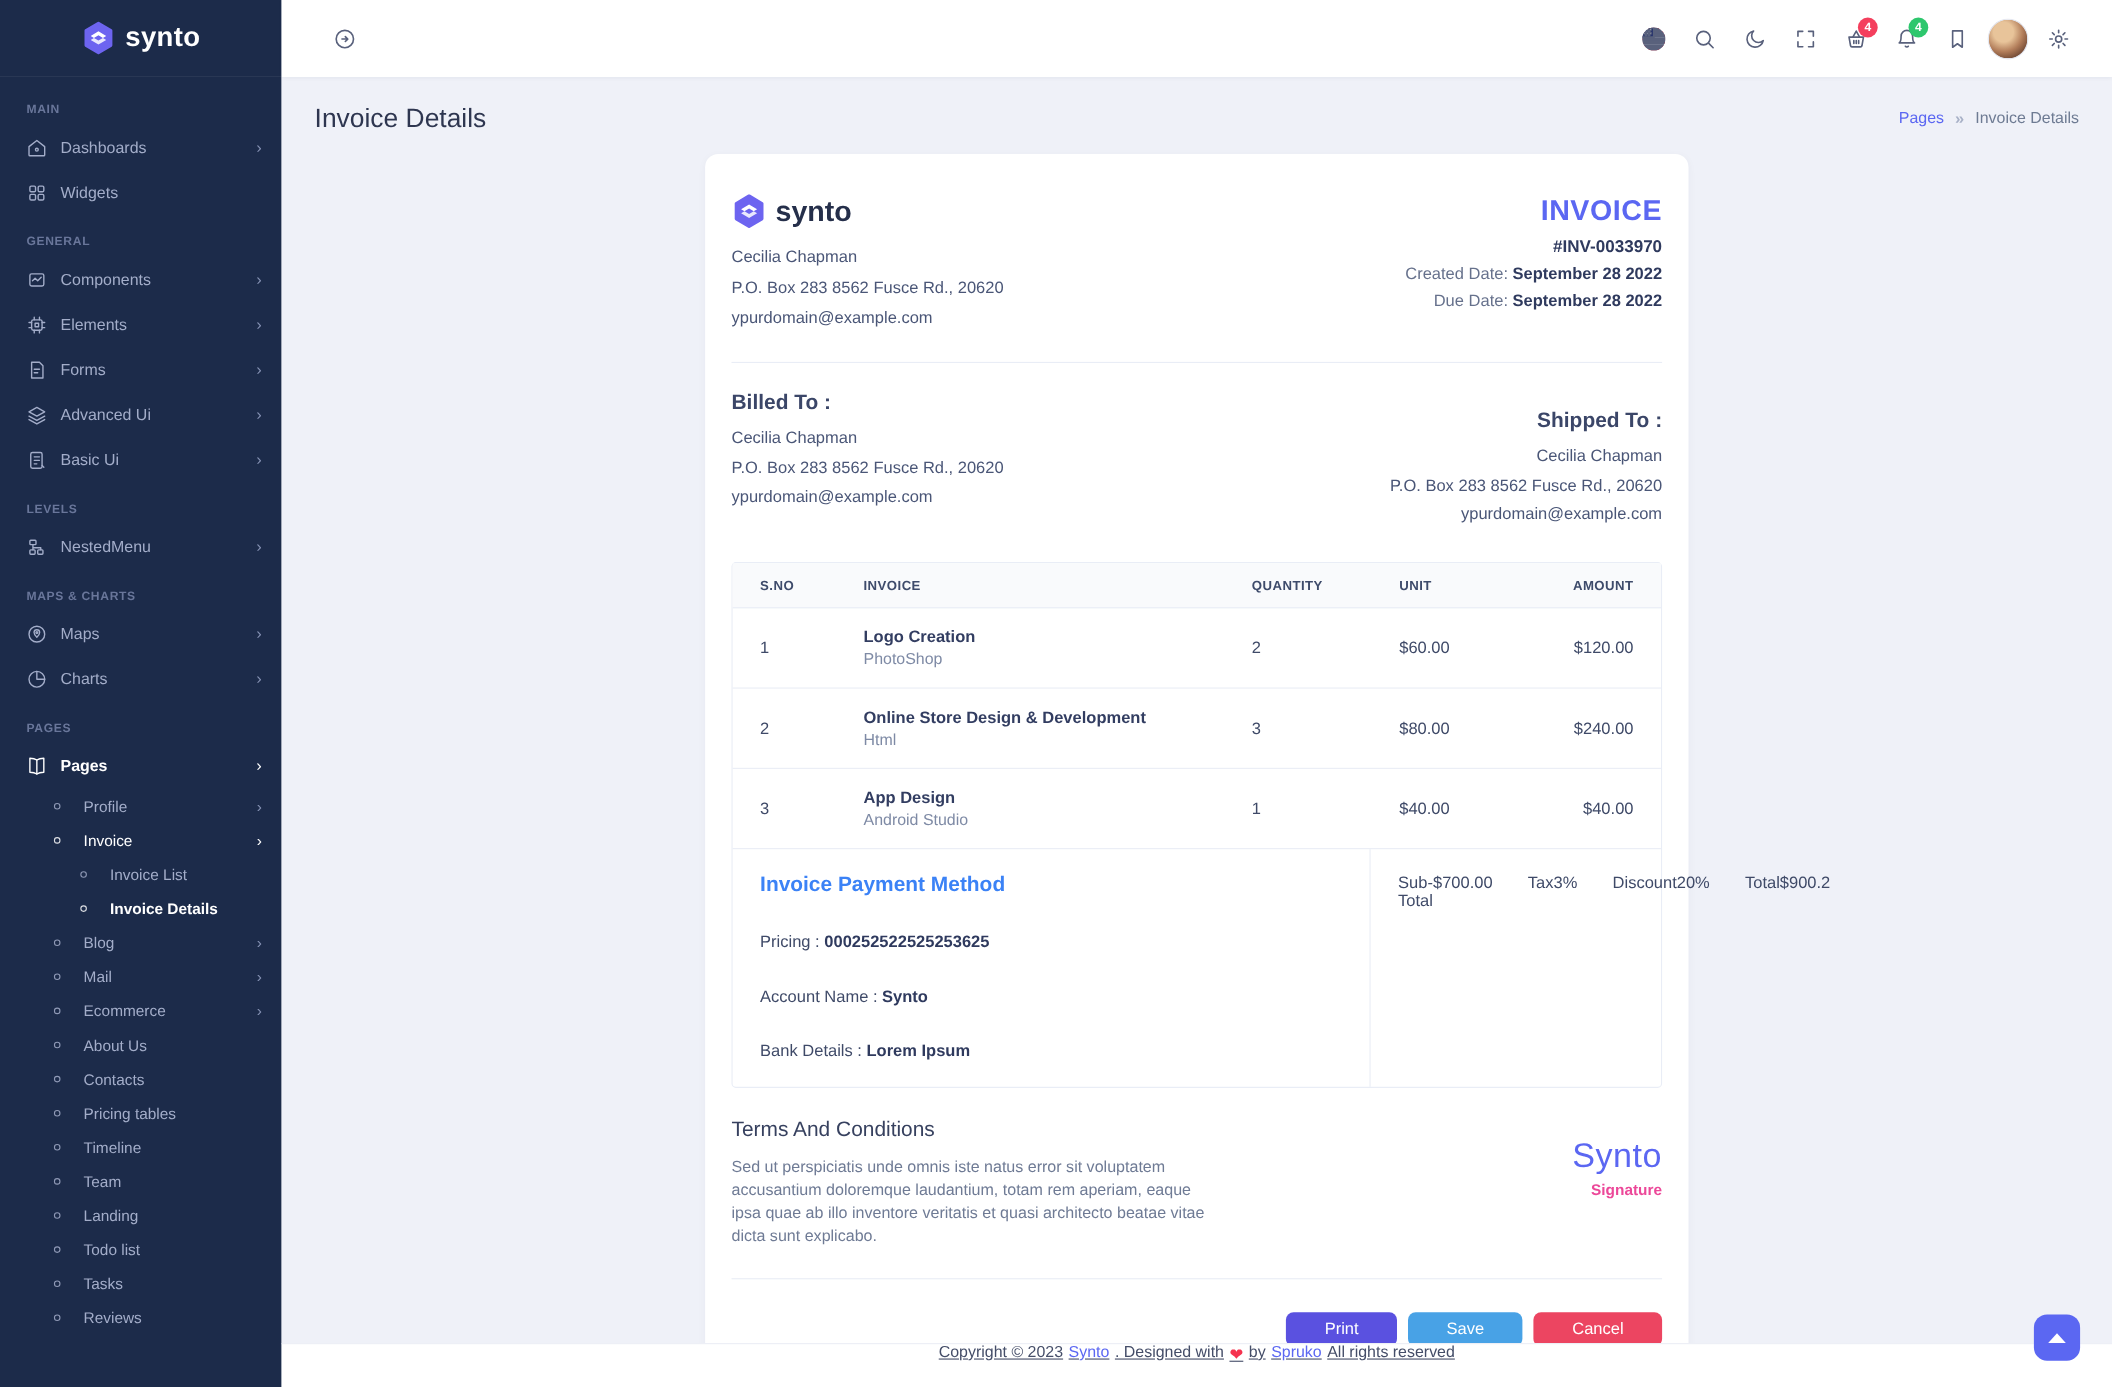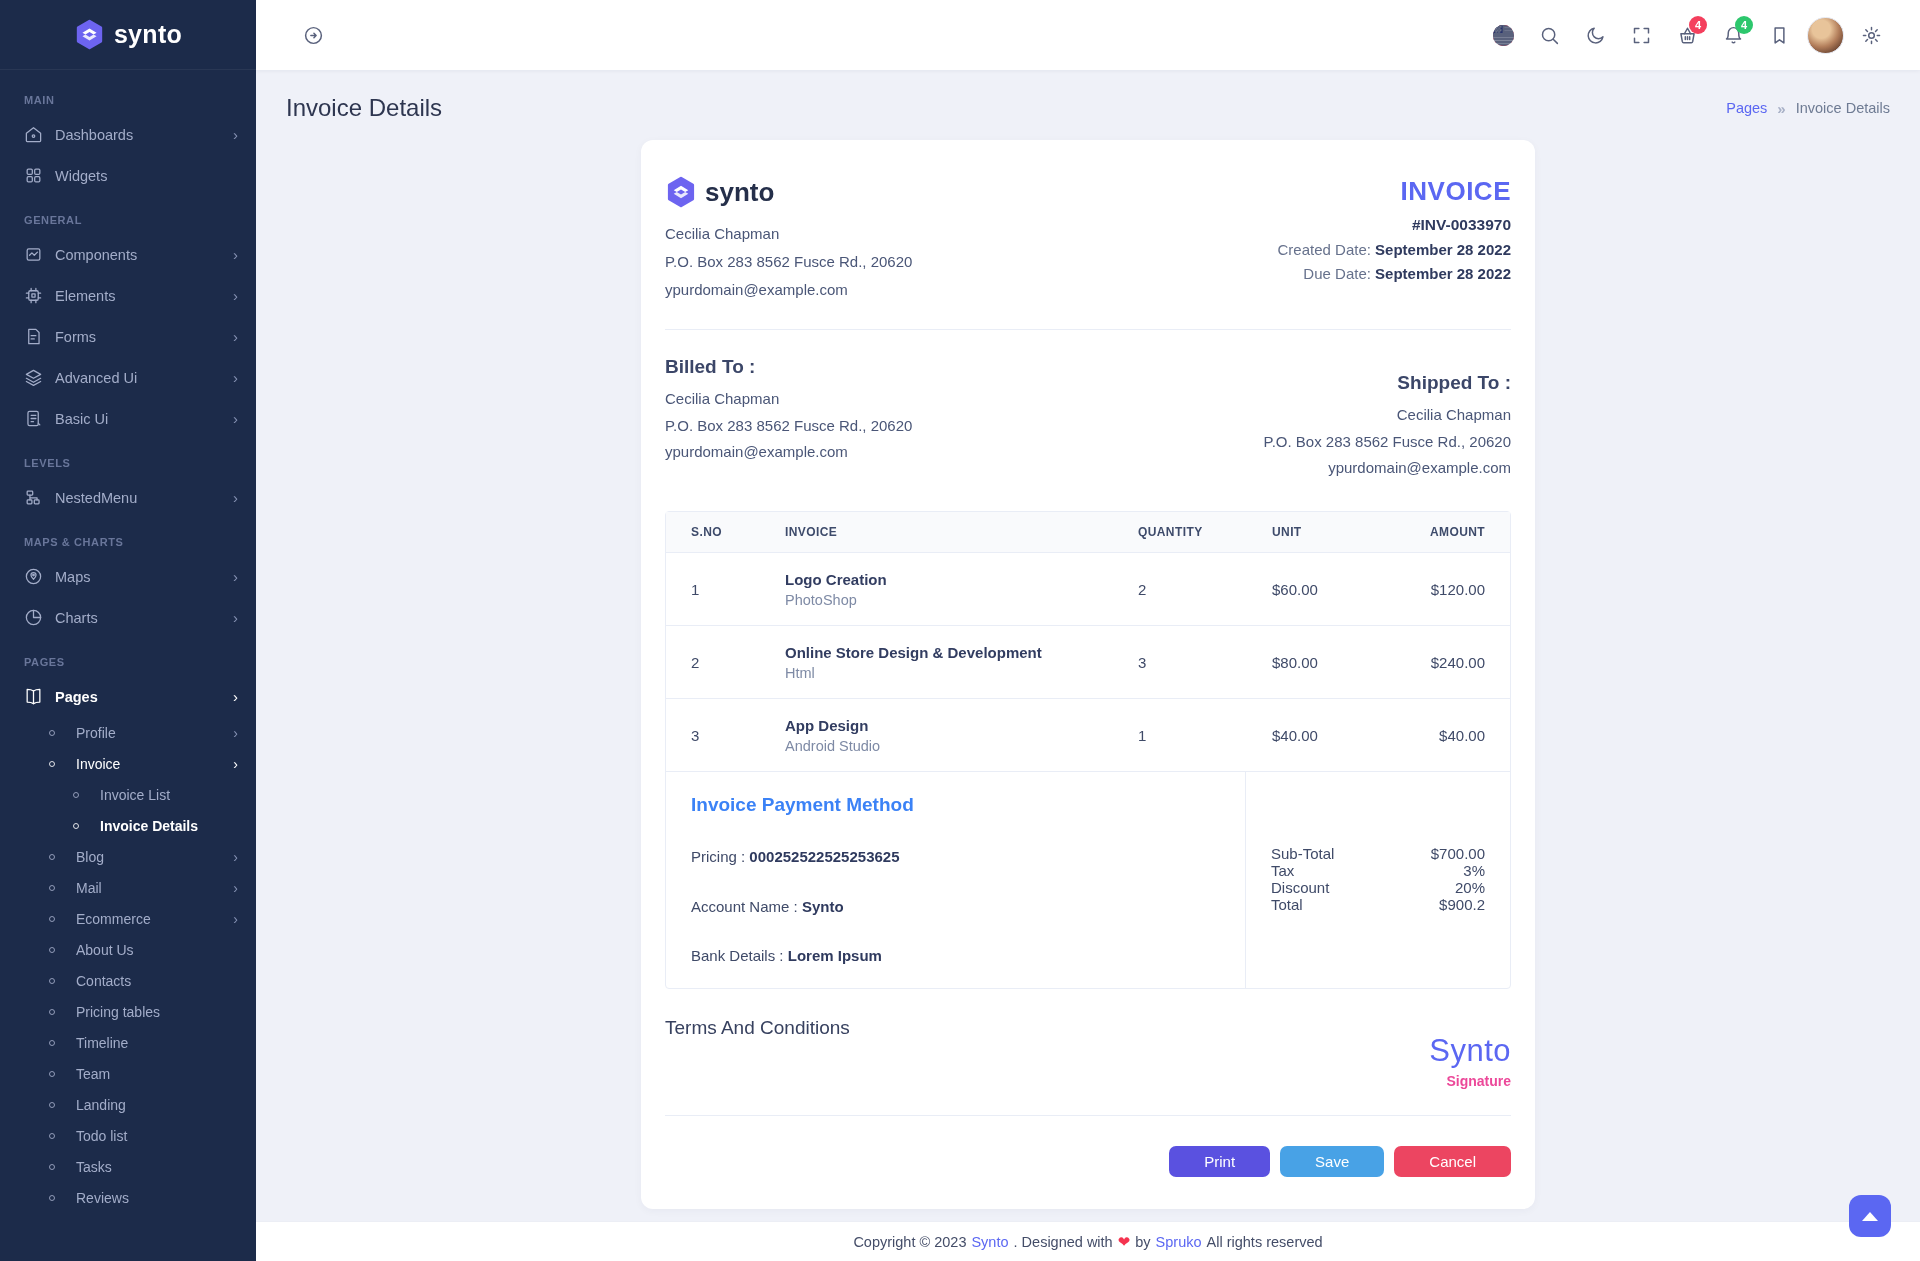--- a/index.html
+++ b/index.html
@@ -69,37 +69,37 @@
   .t-head .r, .t-row .r { text-align:right; }
   .t-row { min-height:73px; border-bottom:1px solid #e9edf6; font-size:15px; color:#3f4a68; }
   .p-name { font-weight:600; color:#323d61; font-size:15px; }
   .p-sub { color:#7e8aa5; font-size:14.5px; margin-top:4px; }
 
   .pay-grid { display:grid; grid-template-columns:579px 1fr; }
   .pay-left { padding:22px 25px 24px; display:flex; flex-direction:column; justify-content:space-between; min-height:216px; }
   .pay-h { font-size:19px; font-weight:bold; color:#3b82f6; }
   .pay-line { font-size:15px; color:#3f4a68; }
   .pay-line b { color:#2f3a5e; }
-  .pay-right { border-left:1px solid #e9edf6; padding:22px 25px 24px; display:flex; flex-direction:column; justify-content:center; }
+  .pay-right { border-left:1px solid #e9edf6; padding:22px 25px 24px; display:flex; flex-direction:row; justify-content:flex-end;gap:32px; }
   .tot-row { display:flex; justify-content:space-between; font-size:15px; color:#3f4a68; }
 
   .terms-row { display:flex; justify-content:space-between; margin-top:28px; }
   .terms-h { font-size:19px; font-weight:500; color:#37415f; }
   .terms-p { margin-top:12px; width:432px; font-size:14.6px; color:#6f7b95; line-height:1.45; }
   .sig { text-align:right; margin-top:16px; }
   .sig-name { font-size:31px; color:#5b67f2; font-weight:400; letter-spacing:.5px; }
   .sig-lbl { font-size:14px; font-weight:bold; color:#ec4899; margin-top:4px; }
 
   .btn-row { display:flex; justify-content:flex-end; gap:10px; margin-top:30px; }
   .btn { border:none; border-radius:7px; color:#fff; font-size:15px; font-weight:500; padding:7px 35px; cursor:pointer; font-family:"Liberation Sans", sans-serif; }
   .btn.print { background:#5a51e0; }
   .btn.save { background:#48a2e6; }
   .btn.cancel { background:#ec4561; }
 
-  .footer { height:40px; background:#fff; display:flex; align-items:center; justify-content:center; gap:5px; font-size:14.5px; color:#444d68; border-top:1px solid #eceef5; }
+  .footer { height:40px; background:#fff; display:flex; justify-content:center; gap:5px; font-size:14.5px; color:#444d68; border-top:1px solid #eceef5;text-decoration:underline; }
   .footer .lnk { color:#5b67f2; cursor:pointer; }
   .footer .heart { color:#f5334f; font-size:15px; }
 
   .scroll-top { position:absolute; right:29px; bottom:24px; width:42px; height:42px; border-radius:12px; background:#5b67f2; border:none; display:flex; align-items:center; justify-content:center; cursor:pointer; z-index:20; }
   .scroll-top .tri { width:0; height:0; border-left:8px solid transparent; border-right:8px solid transparent; border-bottom:9px solid #fff; }
 </style>
 </head>
 <body>
 
 <div class="app">
@@ -499,20 +499,21 @@
                   <span>Total</span>
                   <span>$900.2</span>
                 </div>
             </div>
           </div>
         </div>
 
         <div class="terms-row">
           <div>
             <div class="terms-h">Terms And Conditions</div>
+            <div class="terms-p">Sed ut perspiciatis unde omnis iste natus error sit voluptatem accusantium doloremque laudantium, totam rem aperiam, eaque ipsa quae ab illo inventore veritatis et quasi architecto beatae vitae dicta sunt explicabo.</div>
           </div>
           <div class="sig">
             <div class="sig-name">Synto</div>
             <div class="sig-lbl">Signature</div>
           </div>
         </div>
 
         <div class="divider"></div>
 
         <div class="btn-row">

